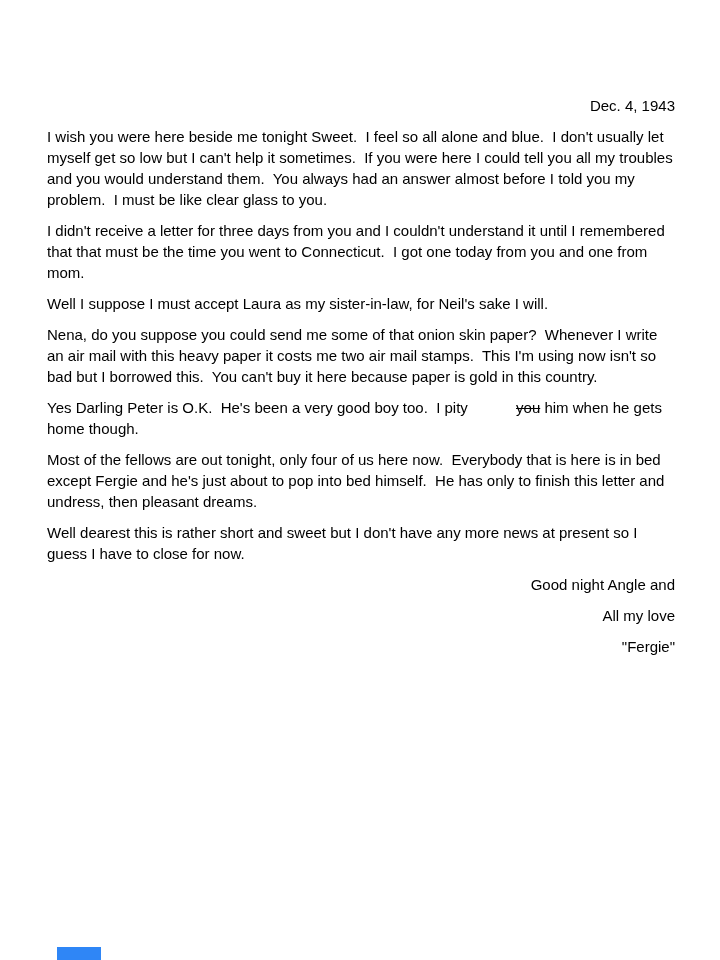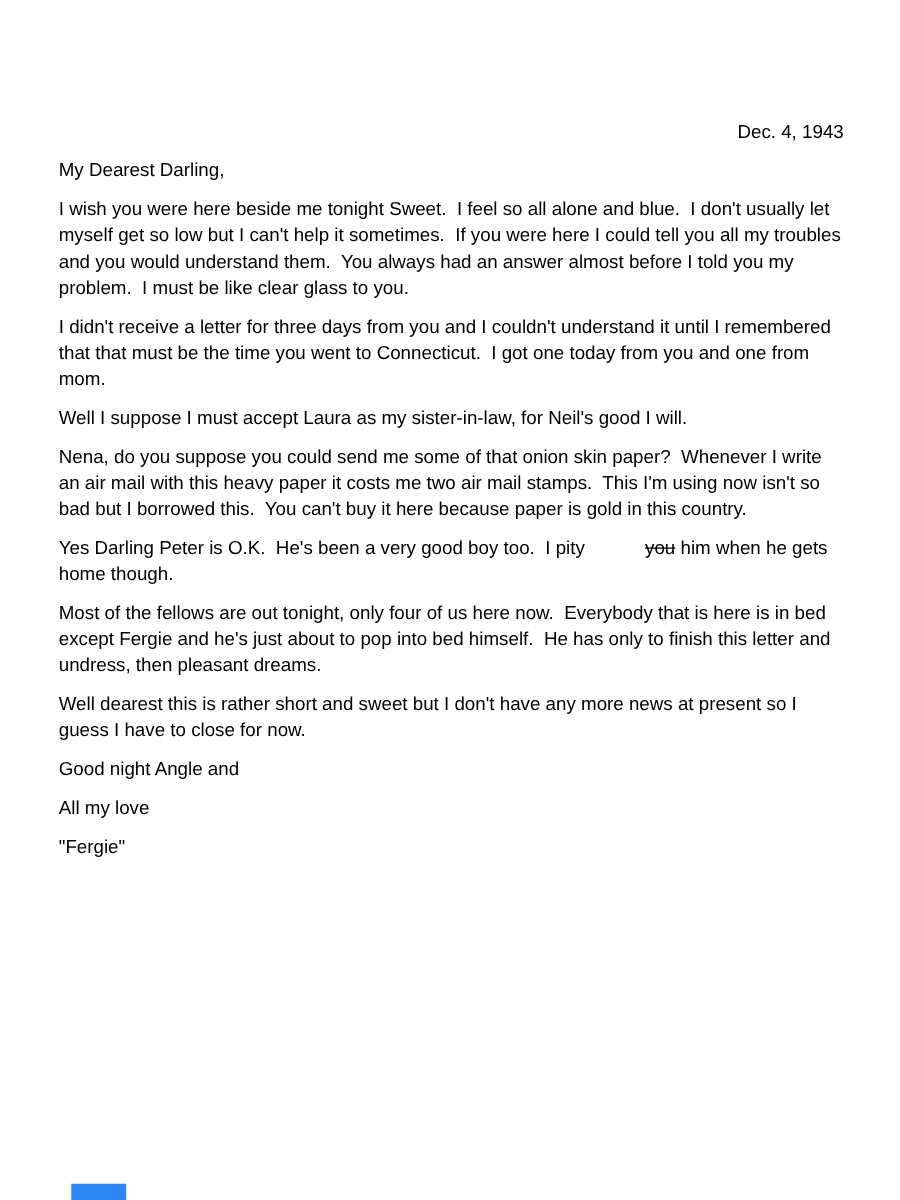--- a/index.html
+++ b/index.html
@@ -21,48 +21,47 @@
     overflow: hidden;
   }
   .para, .date, .salutation, .closing {
     margin: 0 0 10px 0;
     white-space: pre-wrap;
   }
   .date {
     text-align: right;
   }
   .closing {
-    text-align: left;
+    text-align: right;
   }
   .strike {
     text-decoration: line-through;
     margin-left: 44px;
   }
   .blue-bar {
     position: absolute;
     left: 57px;
     bottom: 0px;
     width: 44px;
     height: 13px;
   }
 </style>
 </head>
 <body>
 
 <div class="page">
 
   <p class="date">Dec. 4, 1943</p>
 
-  <p class="salutation">My Dearest Darling,</p>
 
   <p class="para">I wish you were here beside me tonight Sweet.  I feel so all alone and blue.  I don't usually let myself get so low but I can't help it sometimes.  If you were here I could tell you all my troubles and you would understand them.  You always had an answer almost before I told you my problem.  I must be like clear glass to you.</p>
 
   <p class="para">I didn't receive a letter for three days from you and I couldn't understand it until I remembered that that must be the time you went to Connecticut.  I got one today from you and one from mom.</p>
 
-  <p class="para">Well I suppose I must accept Laura as my sister-in-law, for Neil's good I will.</p>
+  <p class="para">Well I suppose I must accept Laura as my sister-in-law, for Neil's sake I will.</p>
 
   <p class="para">Nena, do you suppose you could send me some of that onion skin paper?  Whenever I write an air mail with this heavy paper it costs me two air mail stamps.  This I'm using now isn't so bad but I borrowed this.  You can't buy it here because paper is gold in this country.</p>
 
 
 
   <p class="para"><span>Yes Darling Peter is O.K.  He's been a very good boy too.  I pity </span><span class="strike">you</span><span> him when he gets home though.</span></p>
 
   <p class="para">Most of the fellows are out tonight, only four of us here now.  Everybody that is here is in bed except Fergie and he's just about to pop into bed himself.  He has only to finish this letter and undress, then pleasant dreams.</p>
 
   <p class="para">Well dearest this is rather short and sweet but I don't have any more news at present so I guess I have to close for now.</p>

